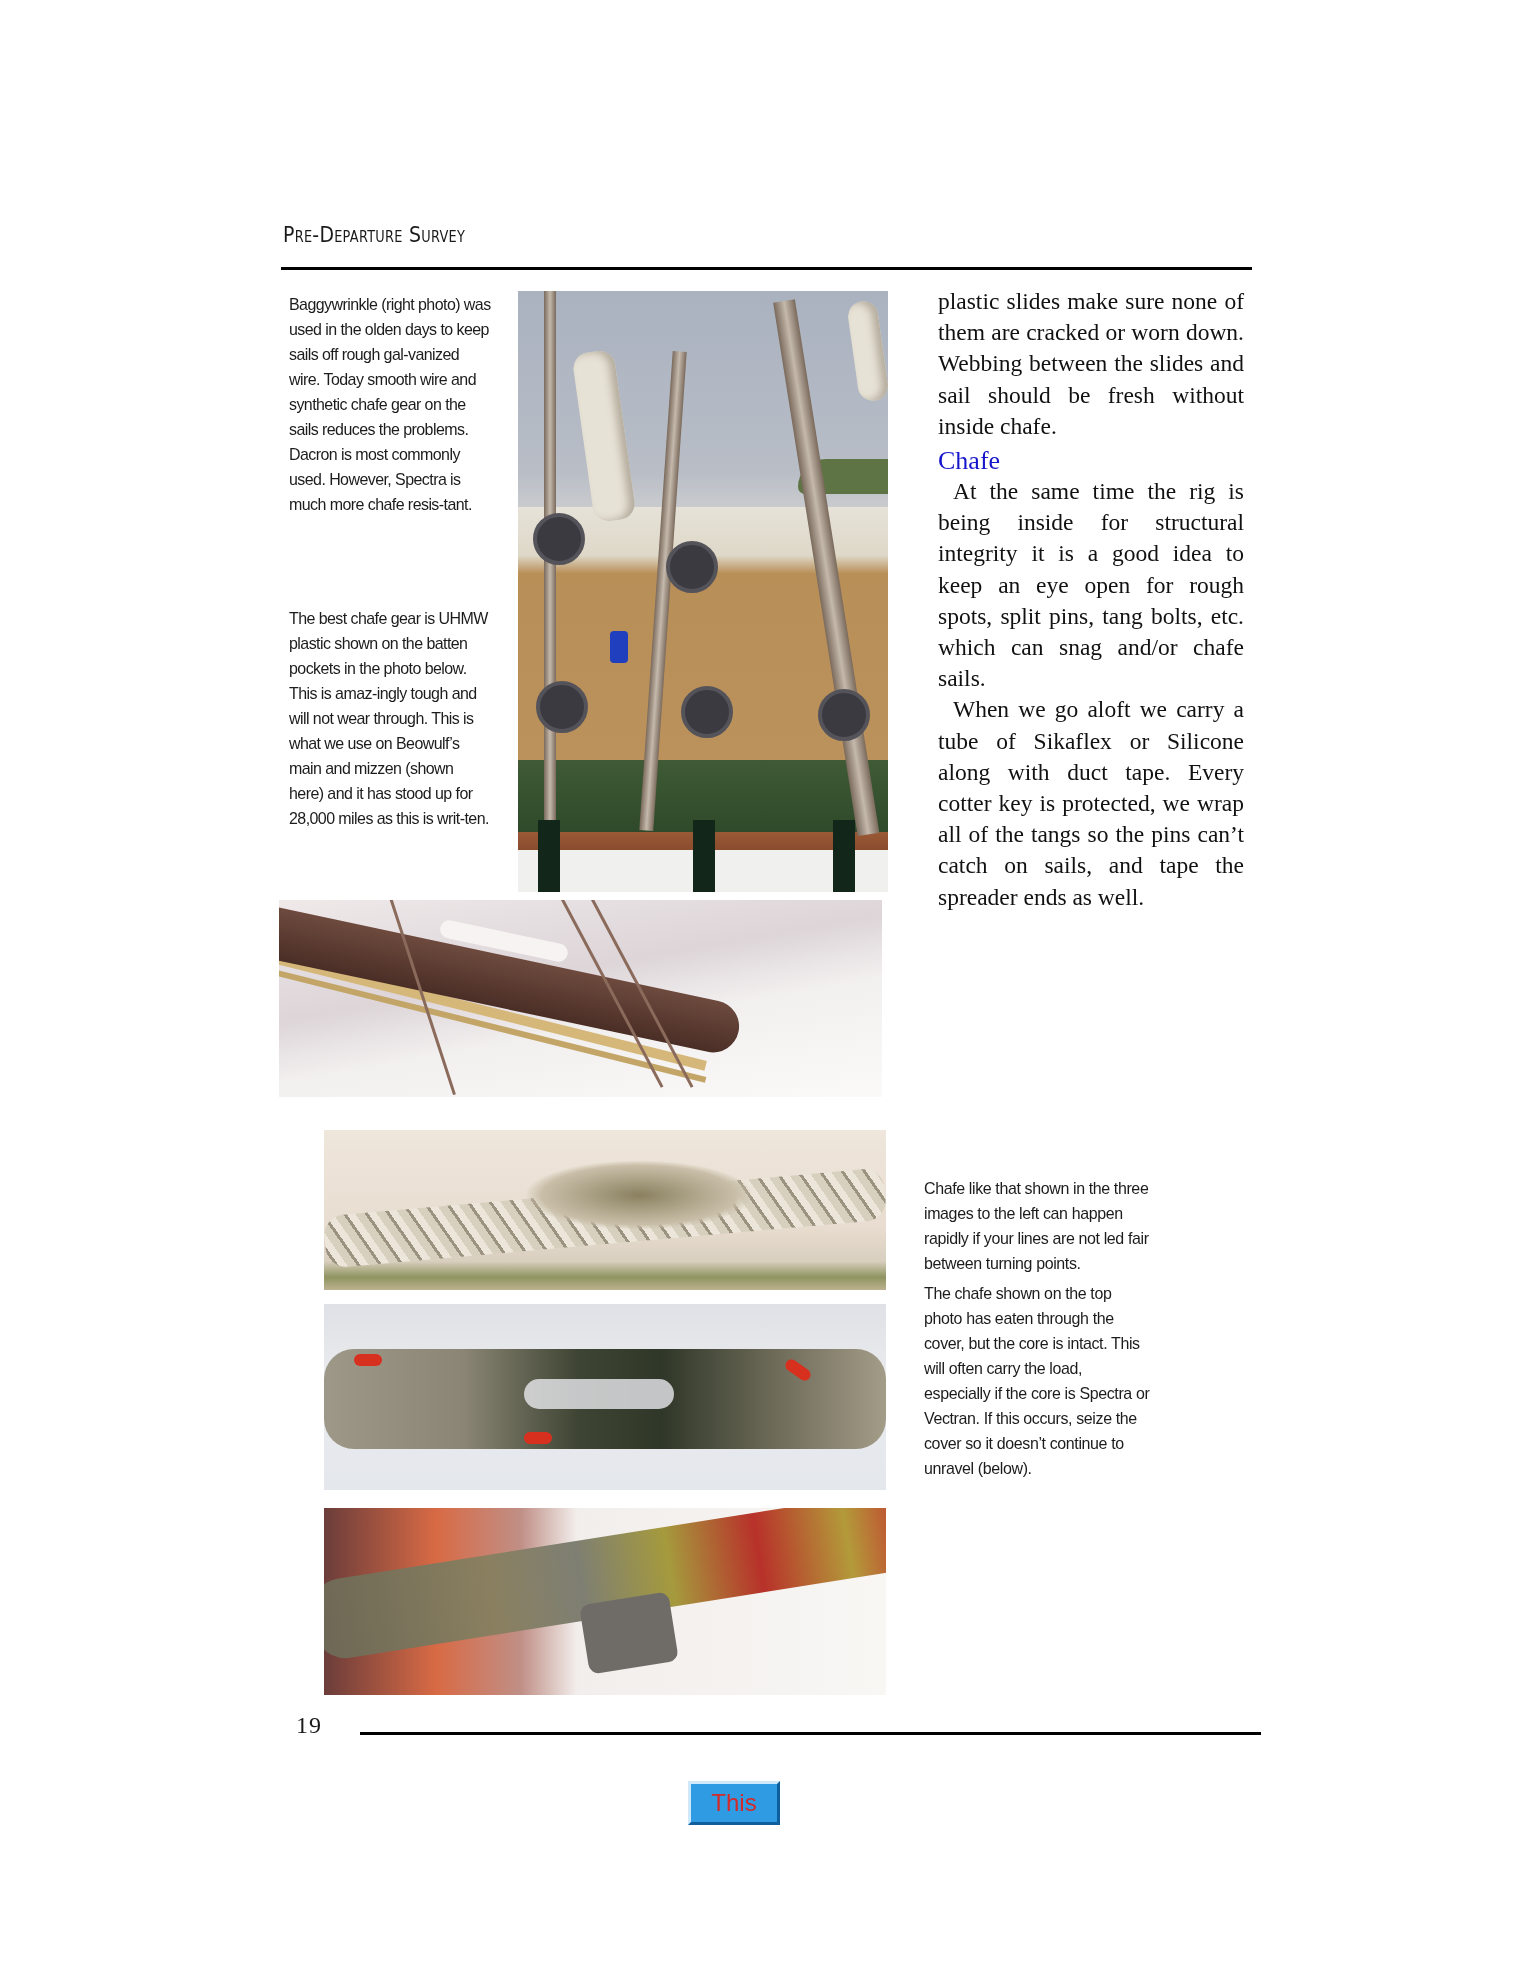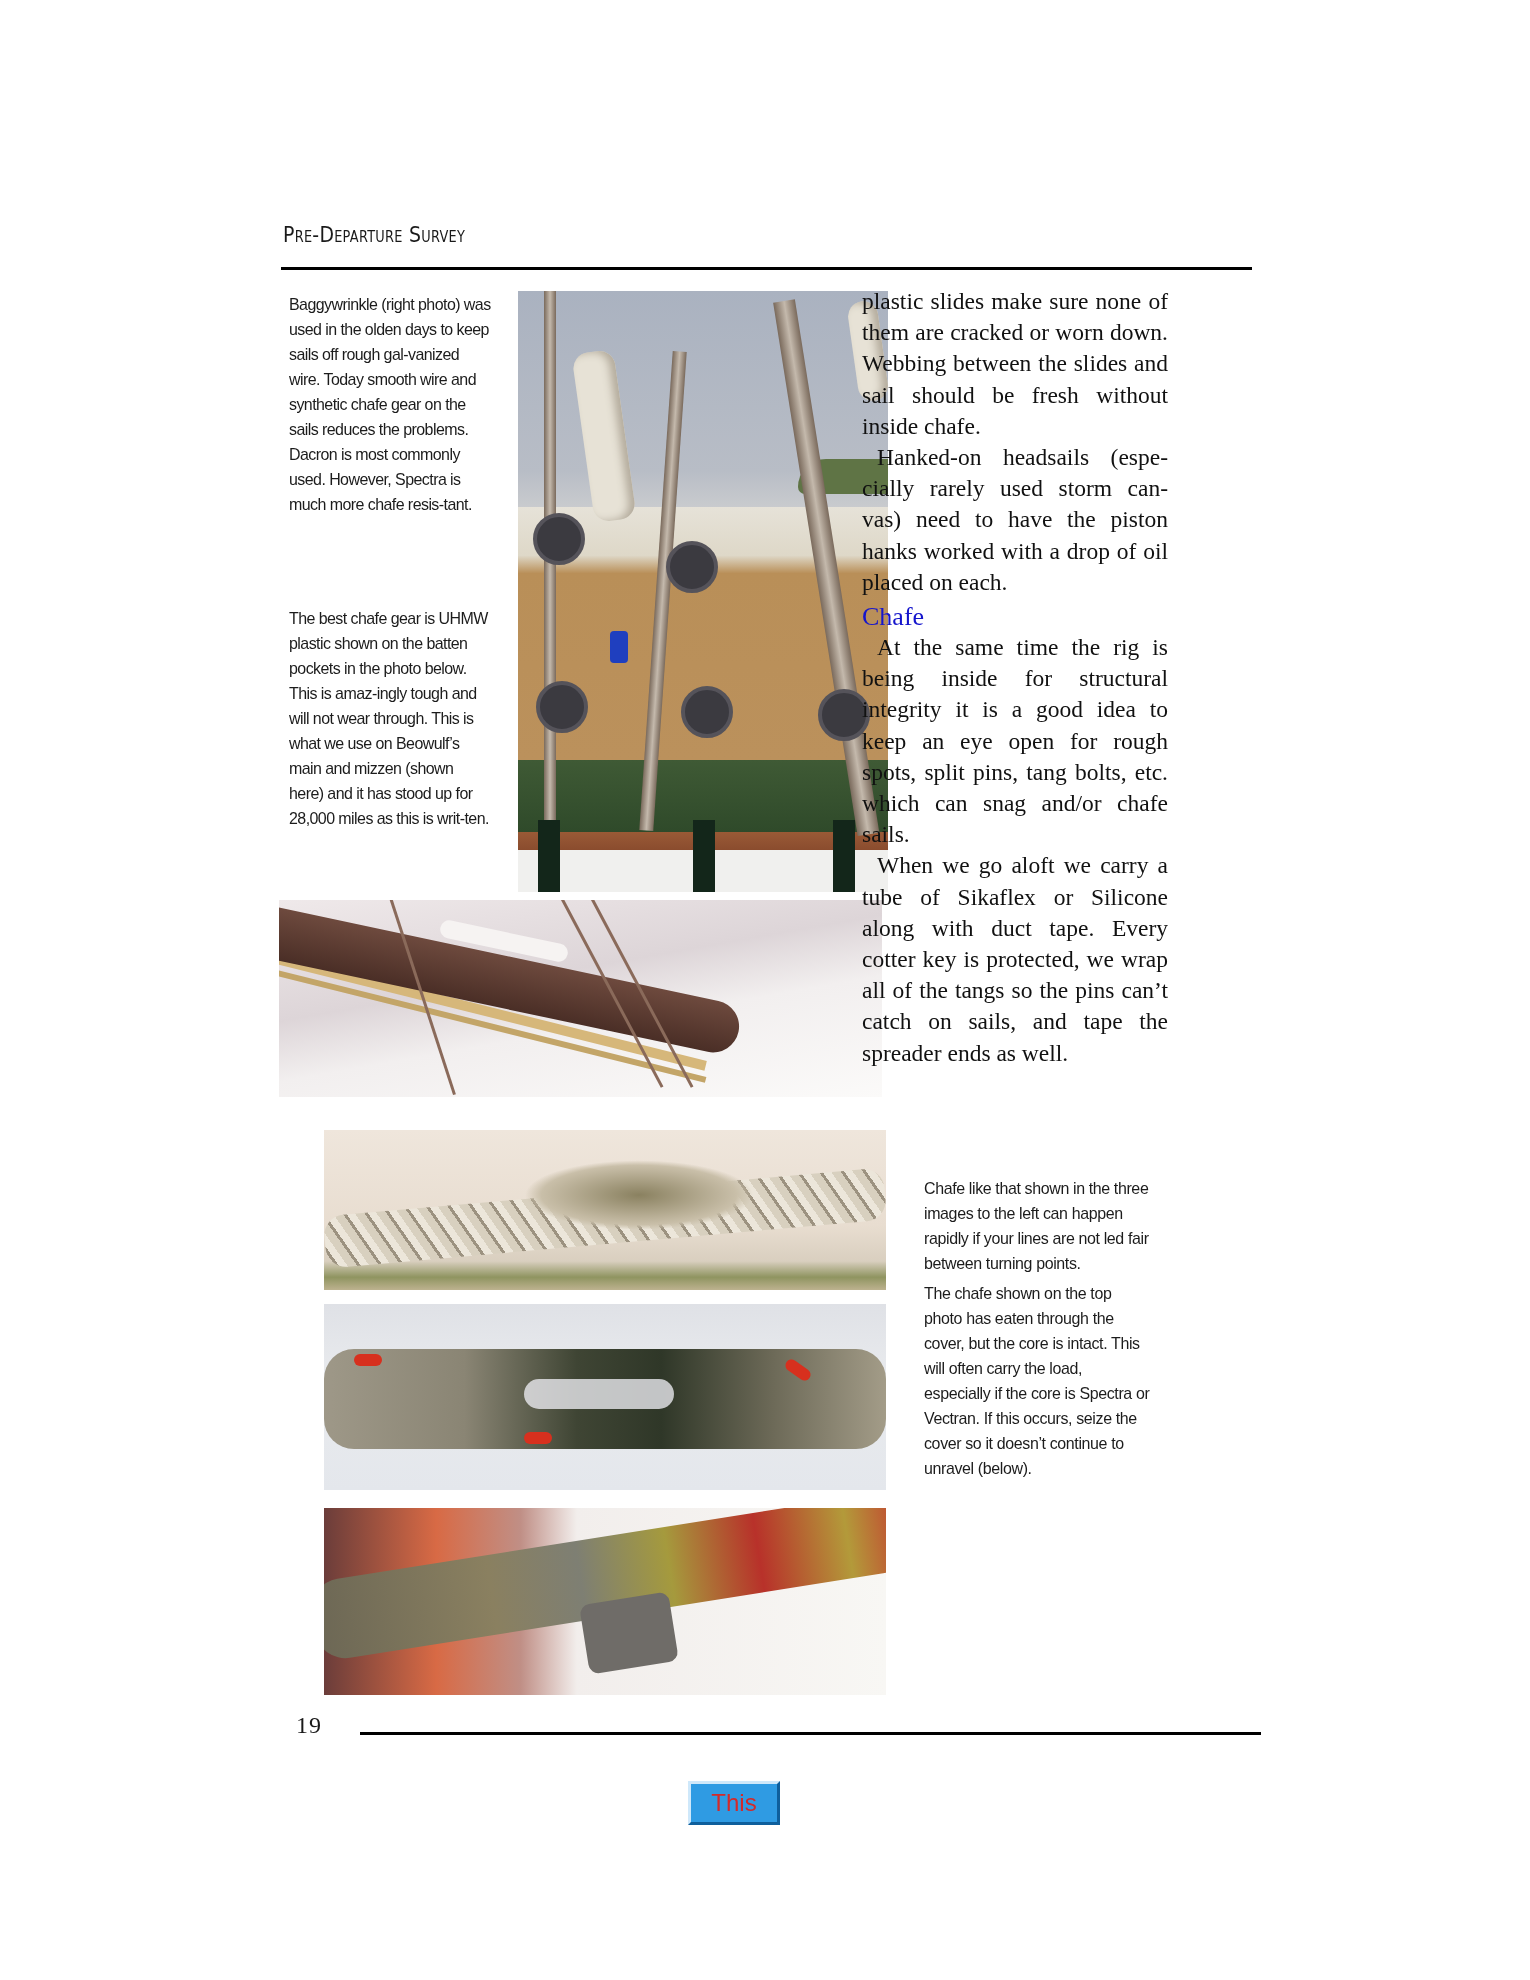--- a/index.html
+++ b/index.html
@@ -27,21 +27,21 @@
       font-size: 17px; line-height: 25px; color: #1c1c1c;
       letter-spacing: -0.6px;
       transform: scaleX(0.94); transform-origin: left top;
     }
     .caption-1 { top: 292px; }
     .caption-2 { top: 606px; }
     .caption-3 { left: 924px; top: 1176px; width: 240px; line-height: 25px; letter-spacing: -0.4px; }
     .caption-3 p { margin: 0 0 5px 0; }
 
     .body-col {
-      position: absolute; left: 862px; top: 286px; width: 306px;
+      position: absolute; left: 938px; top: 286px; width: 306px;
       font-family: "Liberation Serif", serif;
       font-size: 23.5px; line-height: 31.2px; color: #111;
       text-align: justify;
     }
     .body-col p { margin: 0; }
     .body-col p.indent { text-indent: 15px; }
     .section-heading {
       font-family: Liberation Serif, serif;
       font-size: 26px; color: #1515cc; margin: 4px 0 0 0; line-height: 30px;
       font-weight: normal;
@@ -156,21 +156,20 @@
   <div class="pocket pocket2"></div>
   <div class="spreader"></div>
   <div class="slot"></div>
   <div class="line l1"></div>
   <div class="line l2"></div>
   <div class="line l3"></div>
 </div>
 
 <div class="body-col">
   <p>plastic slides make sure none of them are cracked or worn down. Webbing between the slides and sail should be fresh without inside chafe.</p>
-  <p class="indent">Hanked-on headsails (espe-cially rarely used storm can-vas) need to have the piston hanks worked with a drop of oil placed on each.</p>
   <div class="section-heading">Chafe</div>
   <p class="indent">At the same time the rig is being inside for structural integrity it is a good idea to keep an eye open for rough spots, split pins, tang bolts, etc. which can snag and/or chafe sails.</p>
   <p class="indent">When we go aloft we carry a tube of Sikaflex or Silicone along with duct tape. Every cotter key is protected, we wrap all of the tangs so the pins can’t catch on sails, and tape the spreader ends as well.</p>
 </div>
 
 <div class="photo photo-rope1">
   <div class="rope"></div>
   <div class="frayed"></div>
 </div>
 <div class="photo photo-rope2">

